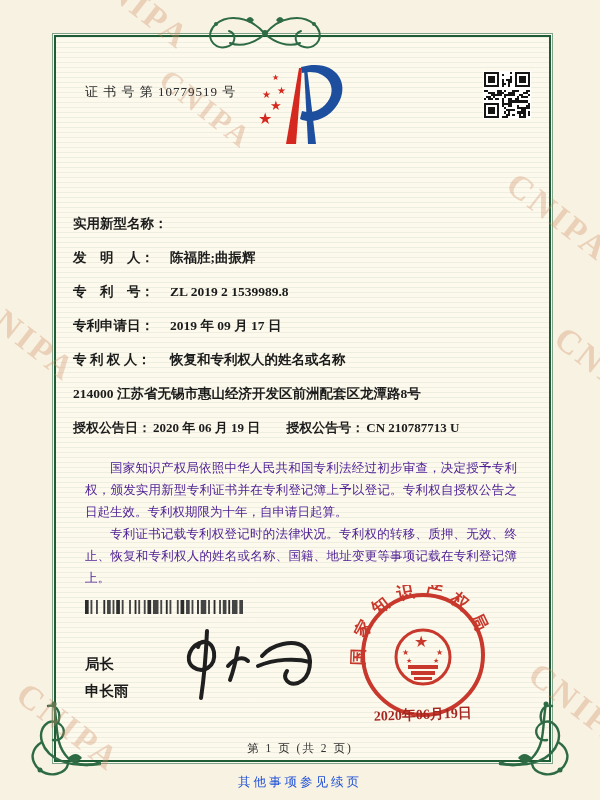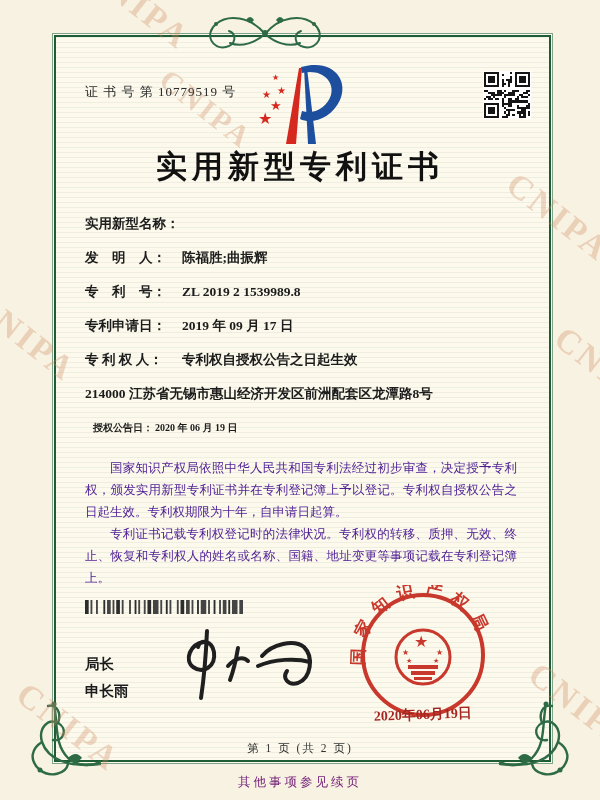--- a/index.html
+++ b/index.html
@@ -46,45 +46,45 @@
   .certno{
     position:absolute;left:85px;top:83px;font-size:13px;
     letter-spacing:1px;color:#2b2b2b;
   }
   .logo{position:absolute;left:250px;top:58px;width:100px;height:90px;}
   .qr{position:absolute;left:483px;top:71px;width:46px;height:46px;background:#fff;padding:1px;}
   .title{
     position:absolute;left:0;right:0;top:146px;text-align:center;
     font-size:31px;font-weight:bold;letter-spacing:5px;color:#111;
   }
-  .fields{position:absolute;left:85px;top:214px;width:432px;}
+  .fields{position:absolute;left:73px;top:214px;width:432px;}
   .frow{display:flex;margin-bottom:15px;font-size:13.5px;line-height:19px;}
   .flabel{flex:0 0 97px;white-space:nowrap;font-weight:600;}
   .fvalue{flex:1;font-weight:600;}
-  .grant-row{display:flex;font-size:10px;line-height:19px;margin-top:2px;margin-left:8px;}
+  .grant-row{display:flex;font-size:13px;line-height:19px;margin-top:2px;}
   .grant-row .pair{display:flex;}
   .grant-row .pair2{margin-left:26px;}
   .grant-row .glabel{font-weight:600;white-space:nowrap;}
   .grant-row .gvalue{font-weight:600;margin-left:2px;white-space:nowrap;}
   .paras{
     position:absolute;left:85px;top:457px;width:432px;
     font-size:12.5px;line-height:22px;text-align:justify;color:#4c1d95;
   }
   .paras p{margin:0;text-indent:2em;}
   .barcode{position:absolute;left:85px;top:599px;width:158px;height:16px;}
   .signer{position:absolute;left:85px;top:651px;font-size:14.5px;line-height:27px;font-weight:600;}
   .signature{position:absolute;left:170px;top:626px;width:160px;height:80px;}
   .seal{position:absolute;left:350px;top:585px;width:150px;height:150px;opacity:.92;}
   .pagenum{
     position:absolute;left:0;right:0;top:741px;text-align:center;
     font-size:11.5px;letter-spacing:2px;color:#333;
   }
   .note{
     position:absolute;left:0;right:0;top:774px;text-align:center;
-    font-size:12.5px;letter-spacing:3px;color:#701a75;
+    font-size:12.5px;letter-spacing:3px;color:#1d4ed8;
   }
 </style>
 </head>
 <body>
 
 <div class="frame"></div>
 
 <svg class="orn orn-top" viewBox="0 0 158 48">
   <g fill="none" stroke="#2e6b45" stroke-width="2" stroke-linecap="round">
     <path d="M79,24 C64,6 42,4 30,14 C18,24 26,40 40,37 C50,35 51,24 43,21"></path>
@@ -278,49 +278,52 @@
       <rect x="1" y="1" width="5" height="5" fill="#ffffff"></rect>
       <rect x="2" y="2" width="3" height="3" fill="#151515"></rect>
       <rect x="14" y="0" width="7" height="7" fill="#151515"></rect>
       <rect x="15" y="1" width="5" height="5" fill="#ffffff"></rect>
       <rect x="16" y="2" width="3" height="3" fill="#151515"></rect>
       <rect x="0" y="14" width="7" height="7" fill="#151515"></rect>
       <rect x="1" y="15" width="5" height="5" fill="#ffffff"></rect>
       <rect x="2" y="16" width="3" height="3" fill="#151515"></rect>
     </svg>
 
-  <div class="title">实用新型专利证书</div>
 
   <div class="fields">
     <div class="frow">
       <span class="flabel">实用新型名称：</span>
     </div>
     <div class="frow">
       <span class="flabel">发　明　人：</span>
       <span class="fvalue">陈福胜;曲振辉</span>
     </div>
     <div class="frow">
       <span class="flabel">专　利　号：</span>
       <span class="fvalue">ZL 2019 2 1539989.8</span>
     </div>
     <div class="frow">
       <span class="flabel">专利申请日：</span>
       <span class="fvalue">2019 年 09 月 17 日</span>
     </div>
     <div class="frow">
       <span class="flabel">专 利 权 人：</span>
-      <span class="fvalue">专利权自授权公告之日起生效</span>
+      <span class="fvalue">恢复和专利权人的姓名或名称</span>
     </div>
     <div class="frow">
       <span class="fvalue">214000 江苏省无锡市惠山经济开发区前洲配套区龙潭路8号</span>
     </div>
     <div class="grant-row">
       <span class="pair">
         <span class="glabel">授权公告日：</span>
         <span class="gvalue">2020 年 06 月 19 日</span>
+      </span>
+      <span class="pair pair2">
+        <span class="glabel">授权公告号：</span>
+        <span class="gvalue">CN 210787713 U</span>
       </span>
     </div>
   </div>
 
   <div class="paras">
     <p>国家知识产权局依照中华人民共和国专利法经过初步审查，决定授予专利权，颁发实用新型专利证书并在专利登记簿上予以登记。专利权自授权公告之日起生效。专利权期限为十年，自申请日起算。</p>
     <p>专利证书记载专利权登记时的法律状况。专利权的转移、质押、无效、终止、恢复和专利权人的姓名或名称、国籍、地址变更等事项记载在专利登记簿上。</p>
   </div>
 
   <svg class="barcode" id="barcode" viewBox="0 0 158 16" preserveAspectRatio="none">

